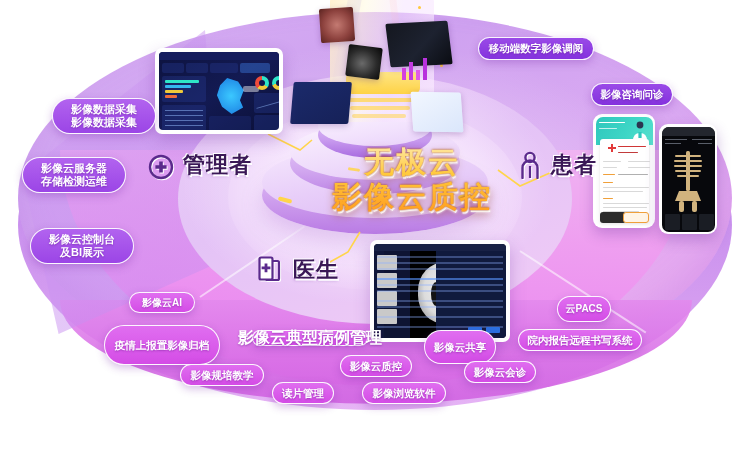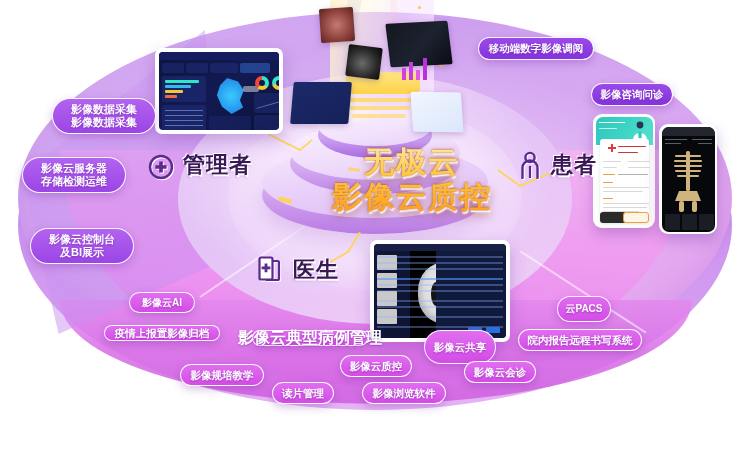--- a/index.html
+++ b/index.html
@@ -421,21 +421,21 @@
   </div>
   <div class="pill violet two" style="left:30px; top:228px; width:104px; height:36px; font-size:11px; flex-direction:column;">
     <span>影像云控制台</span>
     <span>及BI展示</span>
   </div>
 
   <div class="pill deep" style="left:478px; top:37px; width:116px; height:23px; font-size:10.5px;">移动端数字影像调阅</div>
   <div class="pill deep" style="left:591px; top:83px; width:82px; height:23px; font-size:10.5px;">影像咨询问诊</div>
 
   <div class="pill magenta" style="left:129px; top:292px; width:66px; height:21px; font-size:10px;">影像云AI</div>
-  <div class="pill magenta" style="left:104px; top:325px; width:116px; height:16px; font-size:10.5px;">疫情上报置影像归档</div>
+  <div class="pill magenta" style="left:104px; top:325px; width:116px; height:40px; font-size:10.5px;">疫情上报置影像归档</div>
   <div class="pill magenta" style="left:252px; top:330px; width:116px; height:16px; font-size:16px;">影像云典型病例管理</div>
   <div class="pill magenta" style="left:180px; top:364px; width:84px; height:22px; font-size:10.5px;">影像规培教学</div>
   <div class="pill magenta" style="left:272px; top:382px; width:62px; height:22px; font-size:10.5px;">读片管理</div>
   <div class="pill magenta" style="left:340px; top:355px; width:72px; height:22px; font-size:10.5px;">影像云质控</div>
   <div class="pill magenta" style="left:362px; top:382px; width:84px; height:22px; font-size:10.5px;">影像浏览软件</div>
   <div class="pill magenta" style="left:424px; top:330px; width:72px; height:34px; font-size:10.5px;">影像云共享</div>
   <div class="pill magenta" style="left:464px; top:361px; width:72px; height:22px; font-size:10.5px;">影像云会诊</div>
   <div class="pill magenta" style="left:557px; top:296px; width:54px; height:26px; font-size:10px;">云PACS</div>
   <div class="pill magenta" style="left:518px; top:329px; width:124px; height:22px; font-size:10.5px;">院内报告远程书写系统</div>
 

